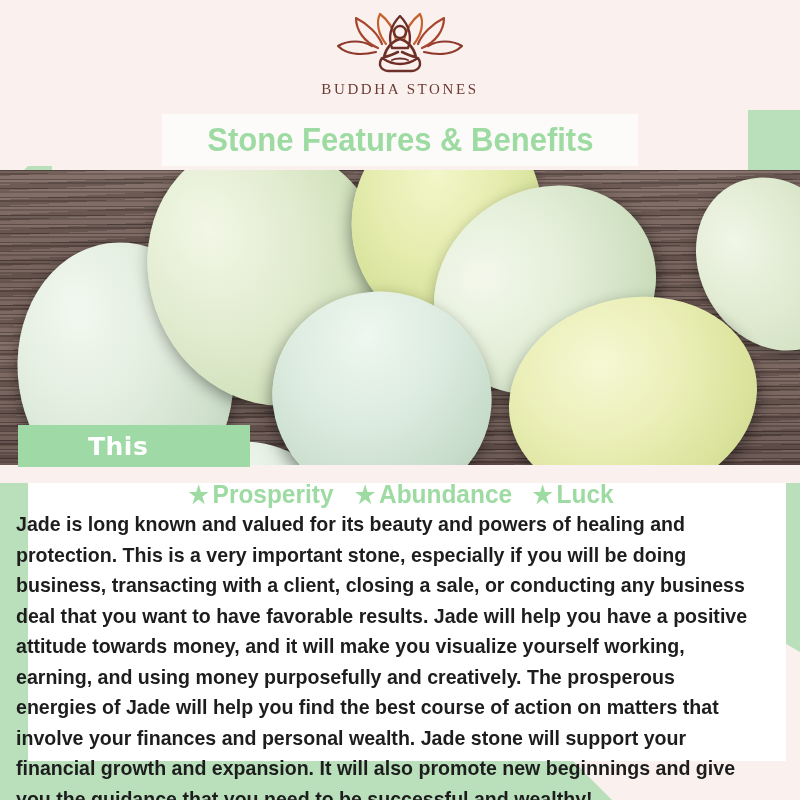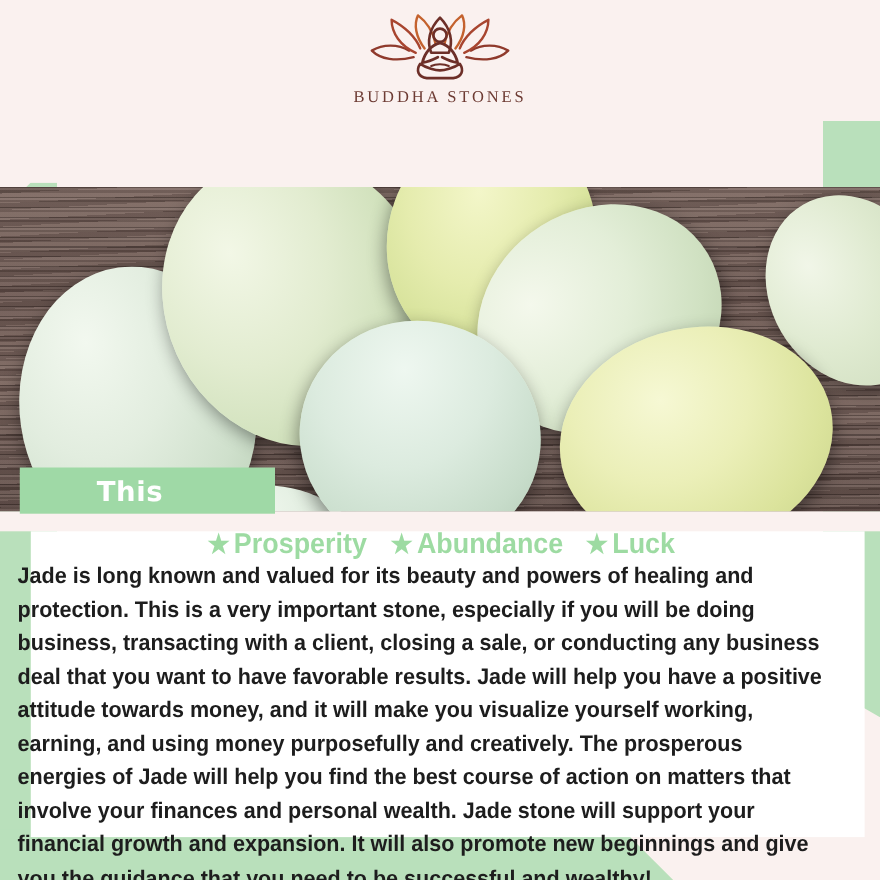--- a/index.html
+++ b/index.html
@@ -304,20 +304,23 @@
         <path d="M66 27 C 74 29, 80 36, 82 45 C 76 44, 72 42, 68 40" stroke="#6d2f28" stroke-width="2.6"></path>
 
         <path d="M48 46 C 44 52, 46 58, 54 59 L 78 59 C 86 58, 88 52, 84 46 C 78 50, 70 52, 66 52 C 62 52, 54 50, 48 46 Z" stroke="#6d2f28" stroke-width="2.4"></path>
 
         <path d="M58 48 C 62 46, 70 46, 74 48" stroke="#6d2f28" stroke-width="1.8"></path>
       </g>
     </svg>
     <div class="brand-name">BUDDHA STONES</div>
   </div>
 
+  <div class="title-band">
+    <div class="title-text">Stone Features &amp; Benefits</div>
+  </div>
 
   <div class="photo">
     <div class="wood"></div>
     <div class="stone st4"></div>
     <div class="stone st1"></div>
     <div class="stone st2"></div>
     <div class="stone st7"></div>
     <div class="stone st3"></div>
     <div class="stone st8"></div>
     <div class="stone st5"></div>

